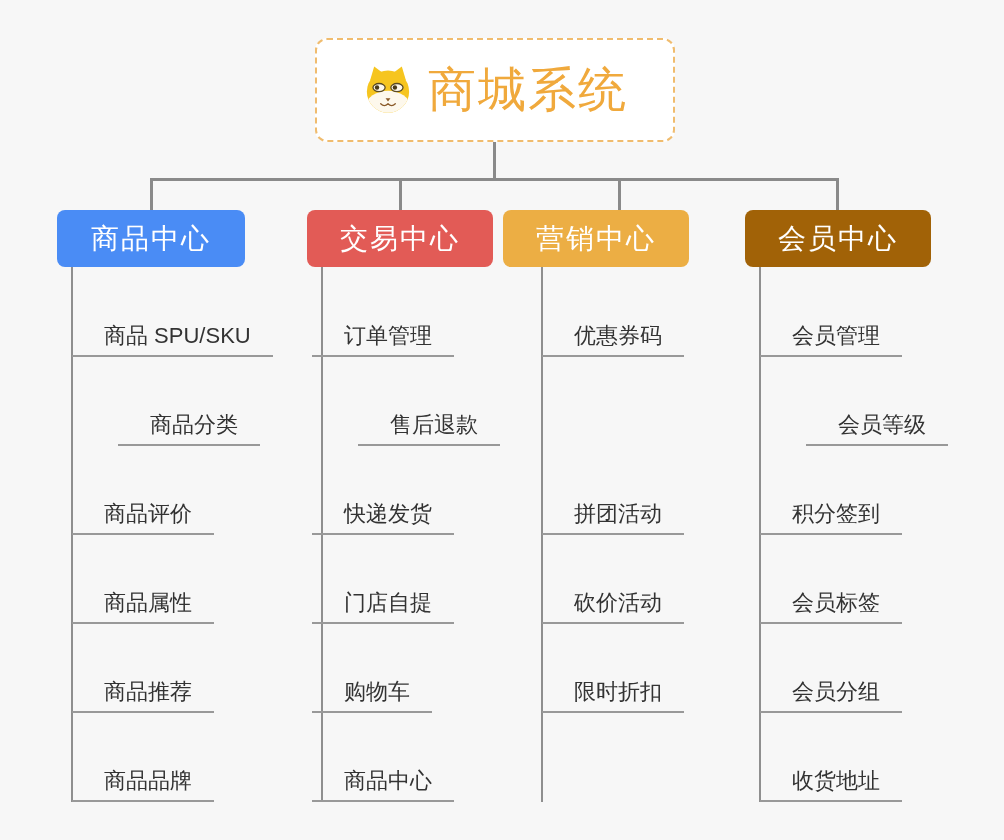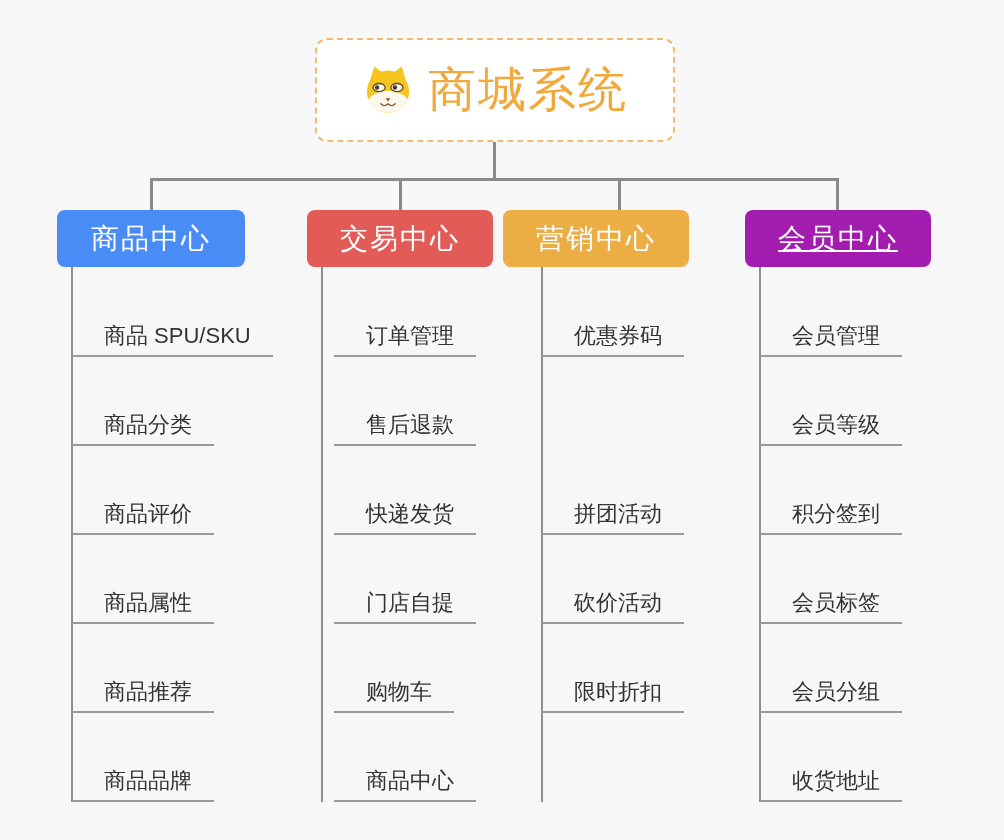--- a/index.html
+++ b/index.html
@@ -46,25 +46,25 @@
   .branch-3{left:745px;width:186px;}
   
   .leaf{
     position:absolute;height:40px;box-sizing:border-box;
     padding:0 22px 4px 32px;
     display:flex;align-items:flex-end;
     border-bottom:2px solid #999999;
     font-size:22px;color:#333333;white-space:nowrap;
   }
   .col-0{left:72px;}
-  .col-1{left:334px;}
+  .col-1{left:312px;}
   .col-2{left:542px;}
   .col-3{left:760px;}
   .row-0{top:317px;}
-  .row-1{top:406px;}
+  .row-1{top:406px;margin-left:46px;}
   .row-2{top:495px;}
   .row-3{top:584px;}
   .row-4{top:673px;}
   .row-5{top:762px;font-family:Liberation Serif, serif;}
 </style>
 </head>
 <body>
 
 <div class="canvas">
 
@@ -96,21 +96,21 @@
         <path d="M29 42 h6 l-3 4 z" fill="#8a5a28"></path>
         <path d="M23 49 q4.5 4.5 9 0 q4.5 4.5 9 0" stroke="#8a5a28" fill="none" stroke-width="1.6" stroke-linecap="round"></path>
       </svg>
     </span>
     <span class="root-title" style="color: rgb(240, 169, 60);">商城系统</span>
   </div>
 
   <div class="branch branch-0" style="background: rgb(74, 140, 245);">商品中心</div>
   <div class="branch branch-1" style="background: rgb(226, 91, 86);">交易中心</div>
   <div class="branch branch-2" style="background: rgb(236, 174, 68);">营销中心</div>
-  <div class="branch branch-3" style="background: #a21caf; text-decoration: underline;">会员中心</div>
+  <div class="branch branch-3" style="background: #a16207;">会员中心</div>
 
   <div class="leaf col-0 row-0">商品 SPU/SKU</div>
   <div class="leaf col-0 row-1">商品分类</div>
   <div class="leaf col-0 row-2">商品评价</div>
   <div class="leaf col-0 row-3">商品属性</div>
   <div class="leaf col-0 row-4">商品推荐</div>
   <div class="leaf col-0 row-5">商品品牌</div>
 
   <div class="leaf col-1 row-0">订单管理</div>
   <div class="leaf col-1 row-1">售后退款</div>

